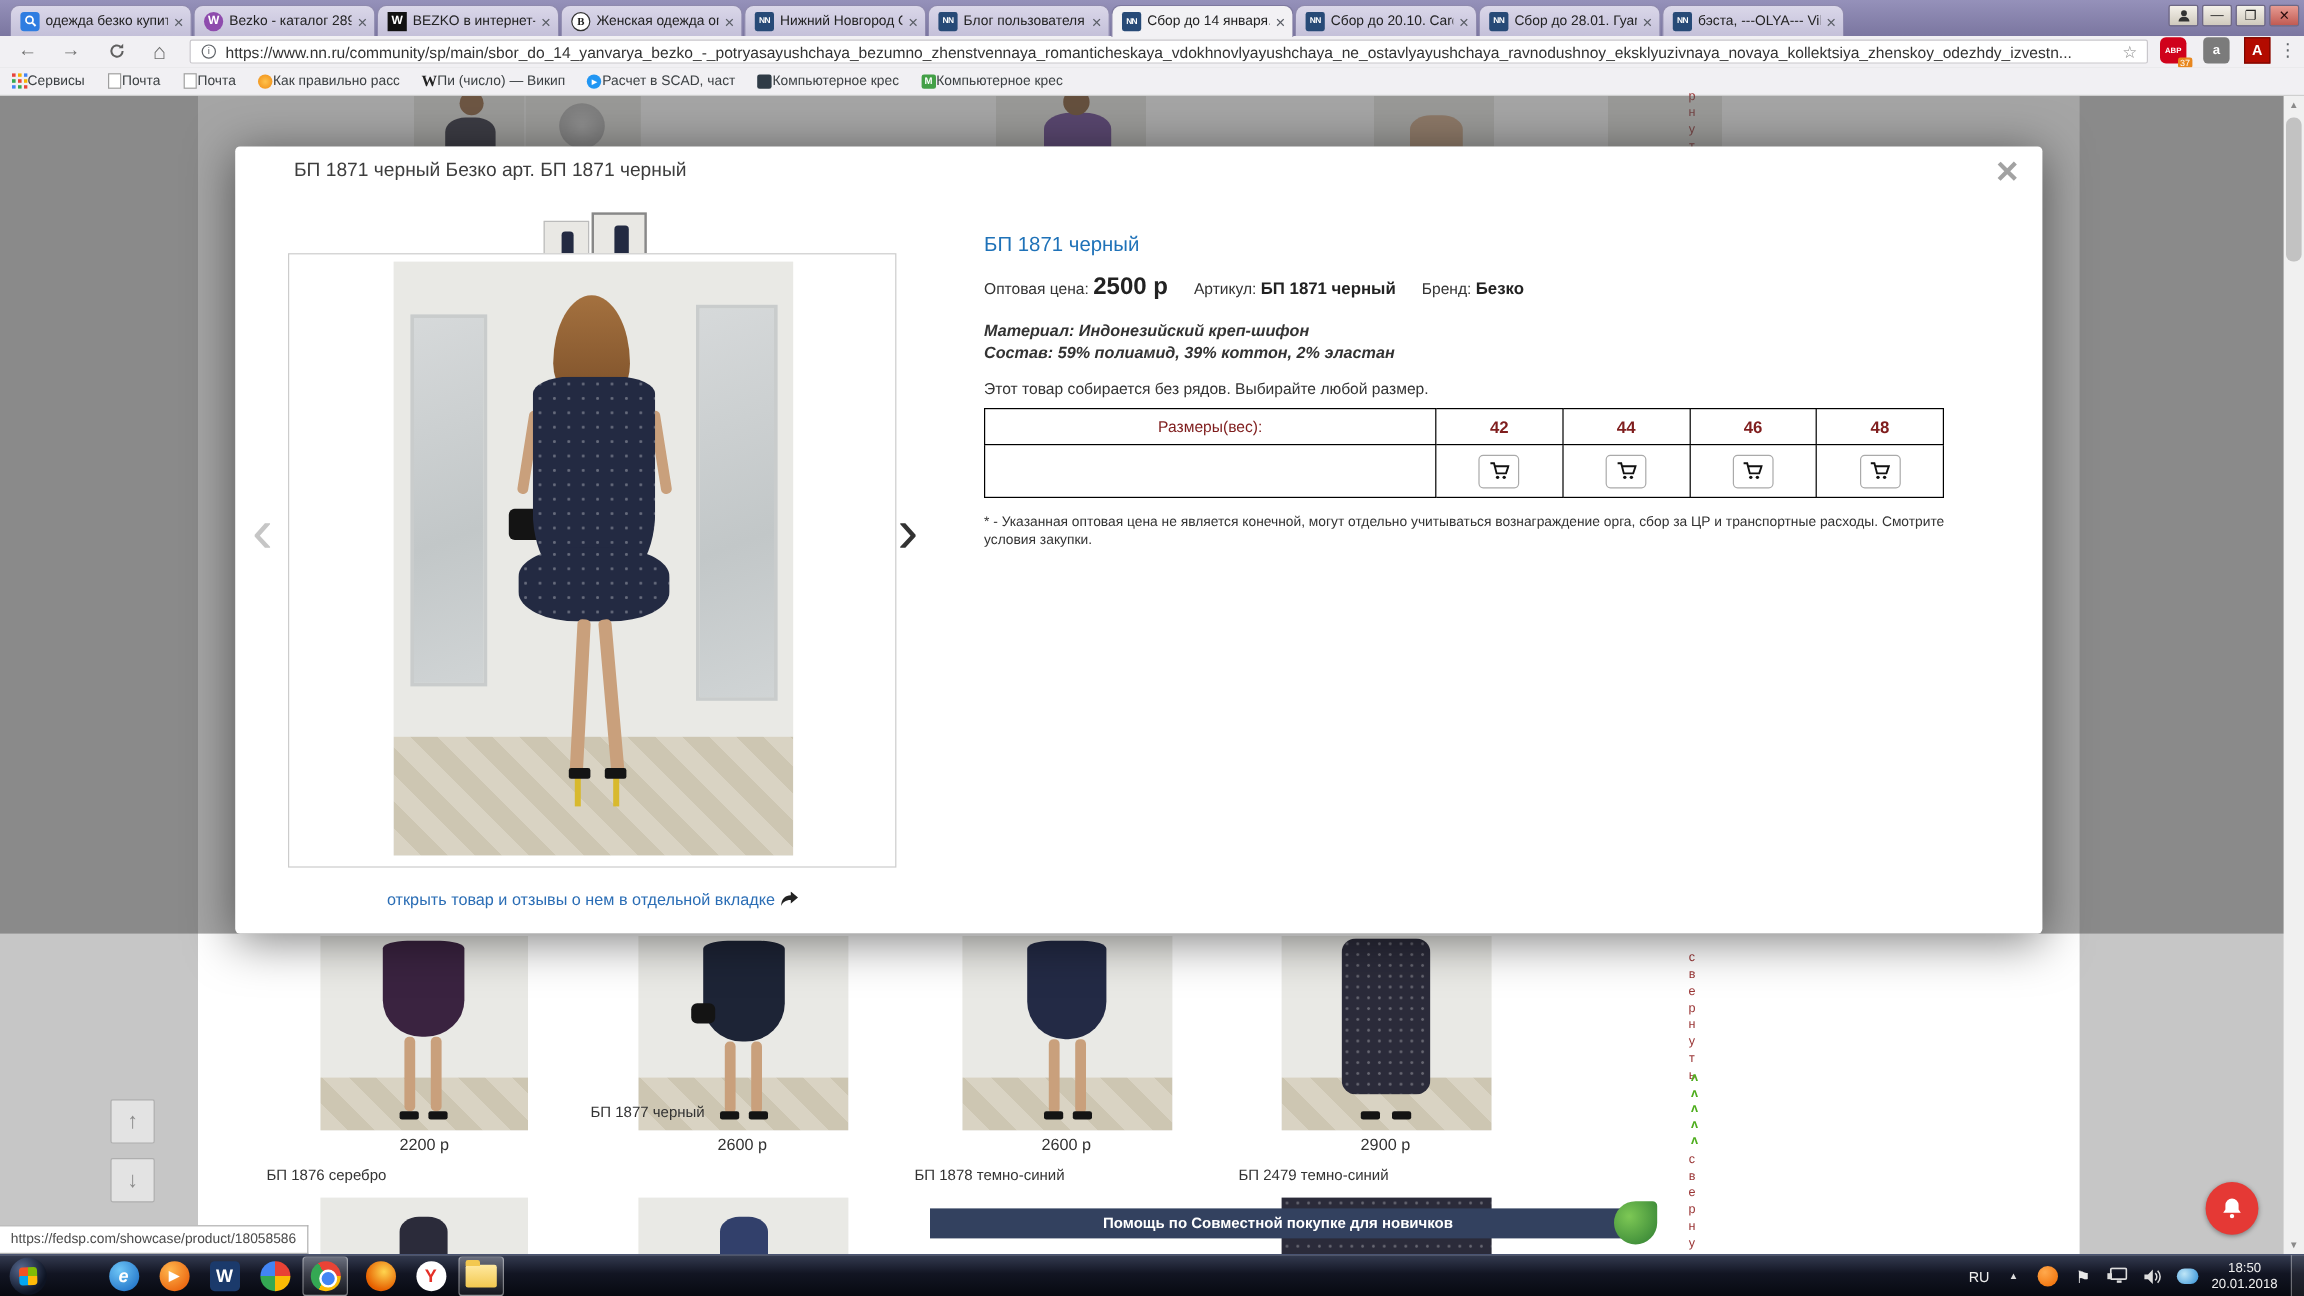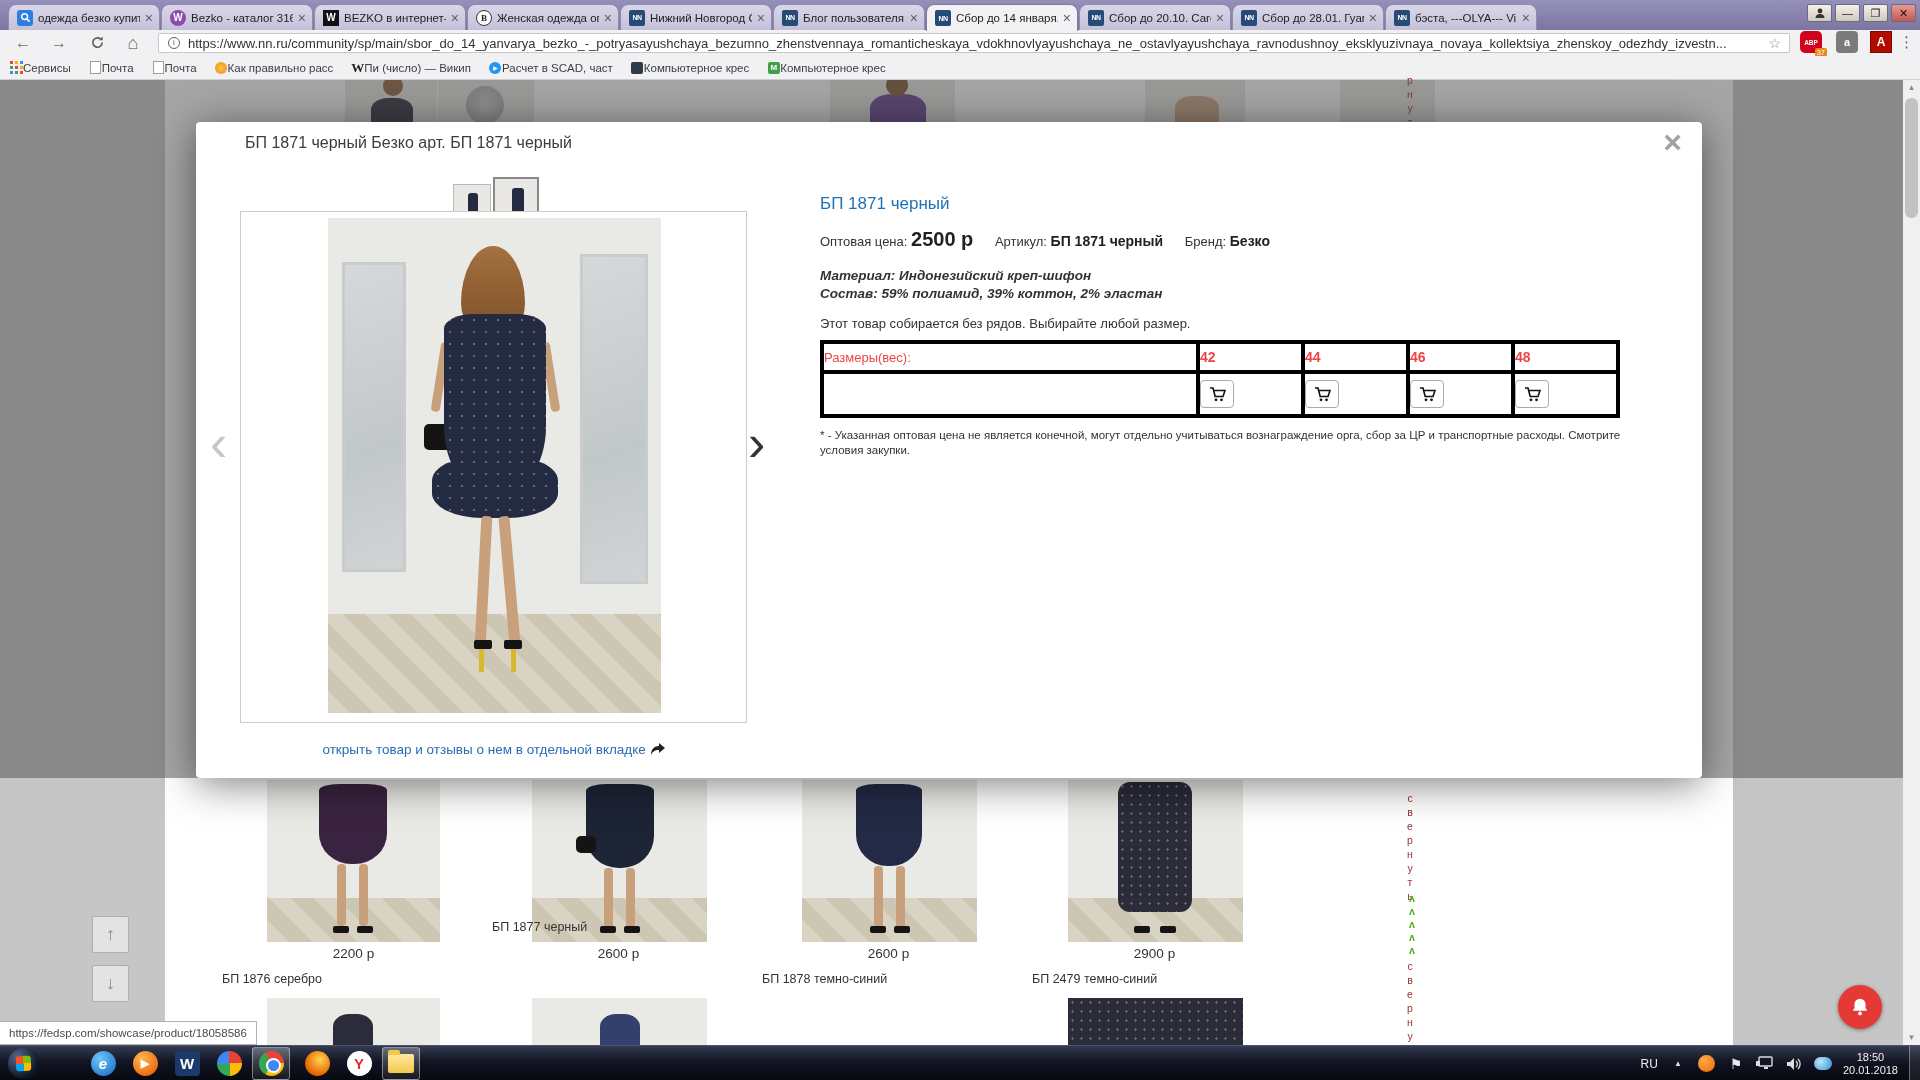--- a/index.html
+++ b/index.html
@@ -90,21 +90,21 @@
     color:#2a6db5; }
   .panel { position:absolute; left:624px; top:0; width:830px; }
   .p-name { position:absolute; left:0; top:72px; font-size:17px; color:#1f72b8; }
   .p-row { position:absolute; left:0; top:106px; font-size:13px; color:#333; }
   .p-price { font-size:20px; font-weight:bold; color:#222; }
   .bld { font-weight:bold; font-size:14px; color:#222; }
   .sp { display:inline-block; width:18px; }
   .ital { position:absolute; left:0; font-size:13.5px; font-weight:bold; font-style:italic; color:#333; }
   .note { position:absolute; left:0; top:194px; font-size:13px; color:#333; }
   .sizetbl { position:absolute; left:0; top:218px; width:800px; border-collapse:collapse; table-layout:fixed; }
-  .sizetbl td { border:4px solid #000000; text-align:left; font-size:13px; color:#ef4444; }
+  .sizetbl td { border:1px solid #000000; text-align:center; font-size:13px; color:#7f1d1d; }
   .sizetbl .hrow td { height:30px; }
   .sizetbl .brow td { height:44px; }
   .sizetbl .size { font-weight:bold; font-size:14px; }
   .cartbtn { display:inline-flex; width:34px; height:28px; border:1px solid #aaa; border-radius:4px;
     background:#fff; align-items:center; justify-content:center; }
   .disc { position:absolute; left:0; top:306px; width:810px; font-size:11.5px; color:#333; line-height:15px; }
 
   
   .art { position:absolute; overflow:hidden; background:#e9e9e5; }
   .floor { position:absolute; left:0; bottom:0; width:100%;
@@ -185,21 +185,21 @@
           <svg width="11" height="11" viewBox="0 0 12 12">
               <circle cx="5" cy="5" r="3.2" fill="none" stroke="#fff" stroke-width="1.6"></circle>
               <line x1="7.5" y1="7.5" x2="10.5" y2="10.5" stroke="#fff" stroke-width="1.8"></line>
             </svg>
         </span>
         <span class="tab-label">одежда безко купит</span>
         <span class="tab-x">×</span>
       </div>
       <div class="tab">
         <span class="fav fav-wordpress">W</span>
-        <span class="tab-label">Bezko - каталог 316</span>
+        <span class="tab-label">Bezko - каталог 289</span>
         <span class="tab-x">×</span>
       </div>
       <div class="tab">
         <span class="fav fav-black">W</span>
         <span class="tab-label">BEZKO в интернет-м</span>
         <span class="tab-x">×</span>
       </div>
       <div class="tab">
         <span class="fav fav-cb">B</span>
         <span class="tab-label">Женская одежда оп</span>
@@ -502,20 +502,24 @@
     <div class="name-row" style="left:1032px; top:892px;">БП 2479 темно-синий</div>
 
     <div class="art" style="left:267px; top:918px; width:173px; height:47px;">
       <div style="position:absolute; left:66px; top:16px; width:40px; height:31px; background:#2b2b3a; border-radius:40% 40% 0 0;"></div>
     </div>
     <div class="art" style="left:532px; top:918px; width:175px; height:47px;">
       <div style="position:absolute; left:68px; top:16px; width:40px; height:31px; background:#32406b; border-radius:40% 40% 0 0;"></div>
     </div>
     <div class="art skirt-c4" style="left:1068px; top:918px; width:175px; height:47px;"></div>
 
+    <div class="banner">
+      <span>Помощь по Совместной покупке для новичков</span>
+      <div class="leaf"></div>
+    </div>
 
     <div class="scrollbtn" style="top:836px;">↑</div>
     <div class="scrollbtn" style="top:885px;">↓</div>
 
     <div class="statusbox">https://fedsp.com/showcase/product/18058586</div>
 
     <div class="vtext vred" style="left:1404px; top:712px;">свернуть</div>
     <div class="vtext vgreen" style="left:1406px; top:812px;">ʌʌʌʌʌ</div>
     <div class="vtext vred" style="left:1404px; top:880px;">свернуть</div>
 

